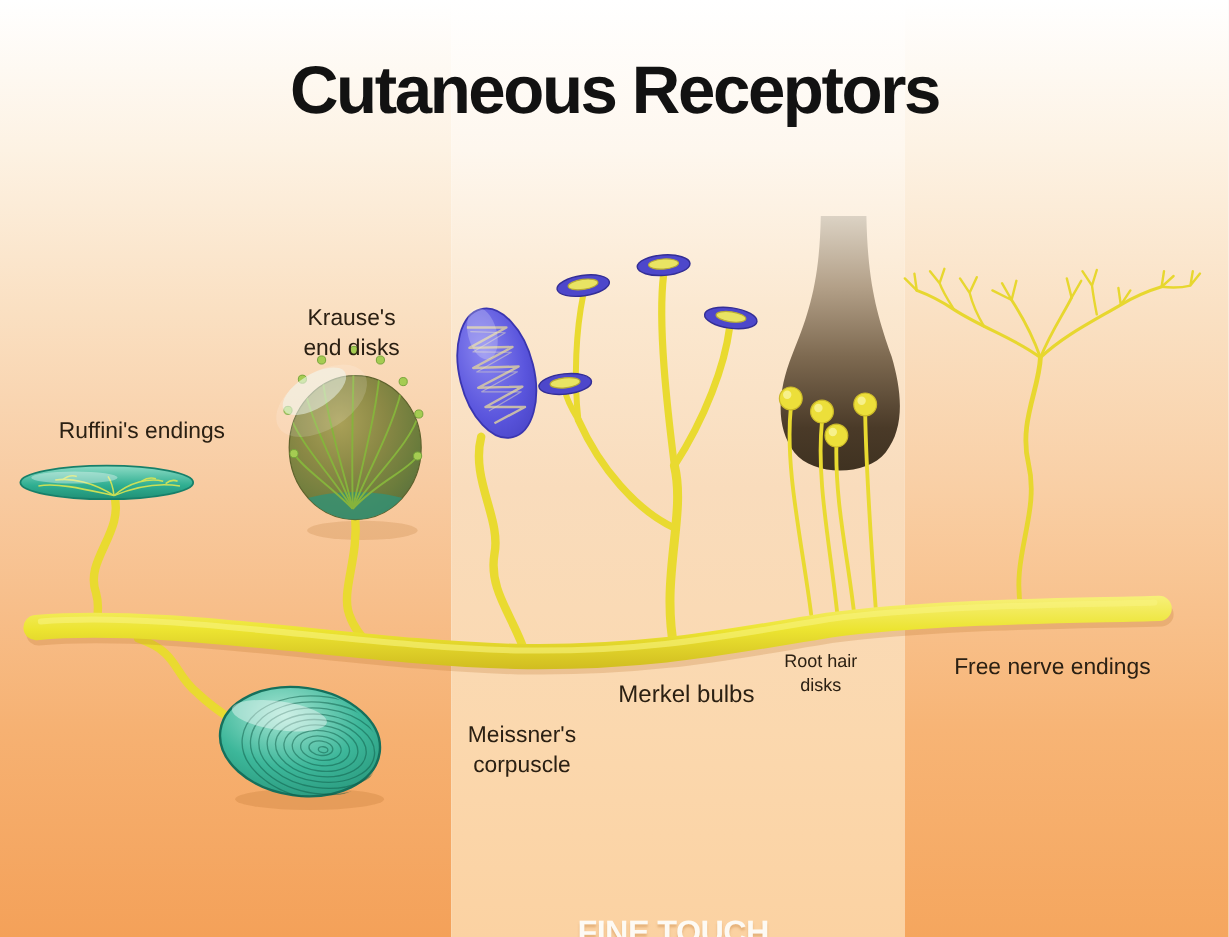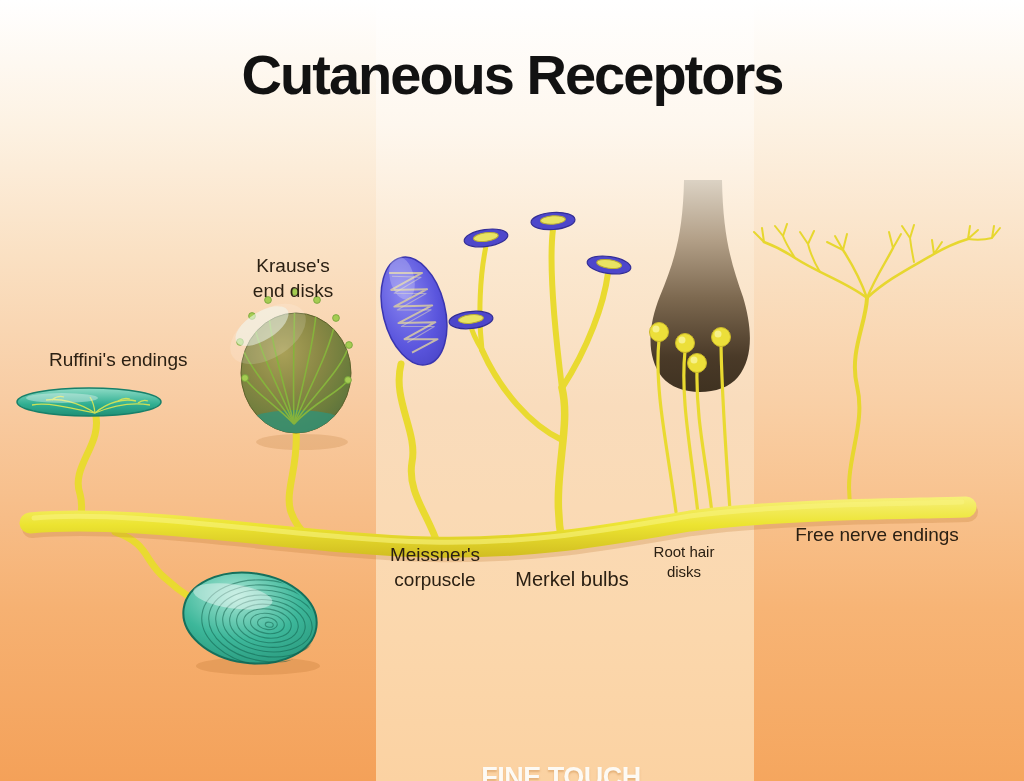--- a/index.html
+++ b/index.html
@@ -246,35 +246,35 @@
   <div class="label" style="left:17px;top:347px;margin-left:32px;">
     <span class="line">Ruffini's endings</span>
   </div>
 
   <div class="label centered" style="left:293px;top:253px;">
     <span class="line">Krause's</span>
     <span class="line">end disks</span>
   </div>
 
 
-  <div class="label centered" style="left:435px;top:542px;">
+  <div class="label centered" style="left:435px;top:600px;">
     <span class="line">Meissner's</span>
     <span class="line">corpuscle</span>
   </div>
 
   <div class="label centered" style="left:572px;top:566px;font-size:20px;">
     <span class="line">Merkel bulbs</span>
   </div>
 
   <div class="label centered" style="left:684px;top:542px;font-size:15px;">
     <span class="line">Root hair</span>
     <span class="line">disks</span>
   </div>
 
-  <div class="label centered" style="left:877px;top:522px;">
+  <div class="label centered" style="left:877px;top:544px;">
     <span class="line">Free nerve endings</span>
   </div>
 
   <div class="cat" style="left:561px;top:729px;margin-top:32px;">
     <span class="line">FINE TOUCH</span>
   </div>
 
 </div>
 
 </body></html>

